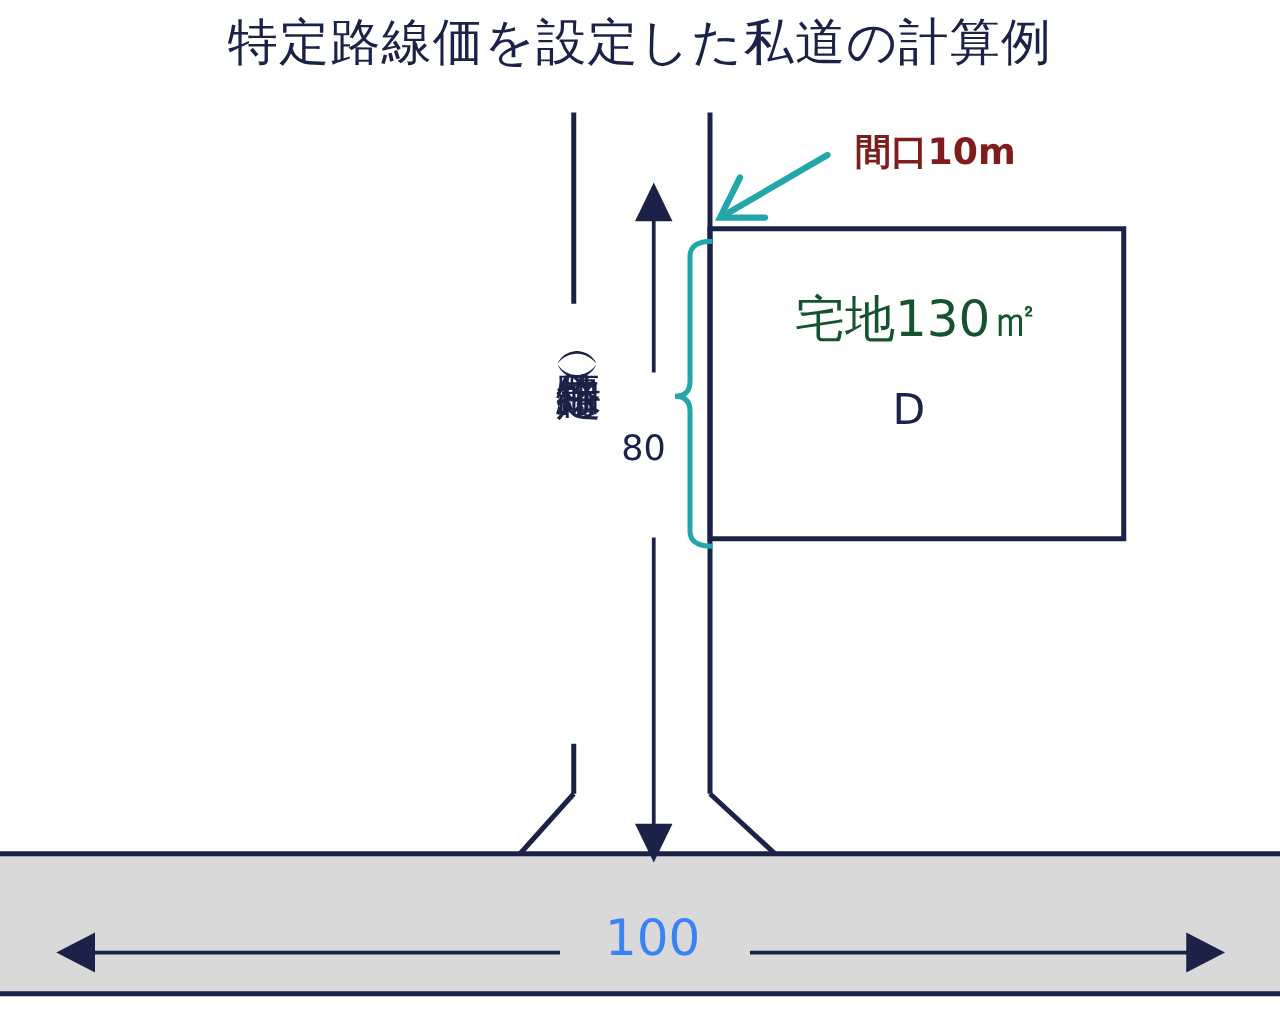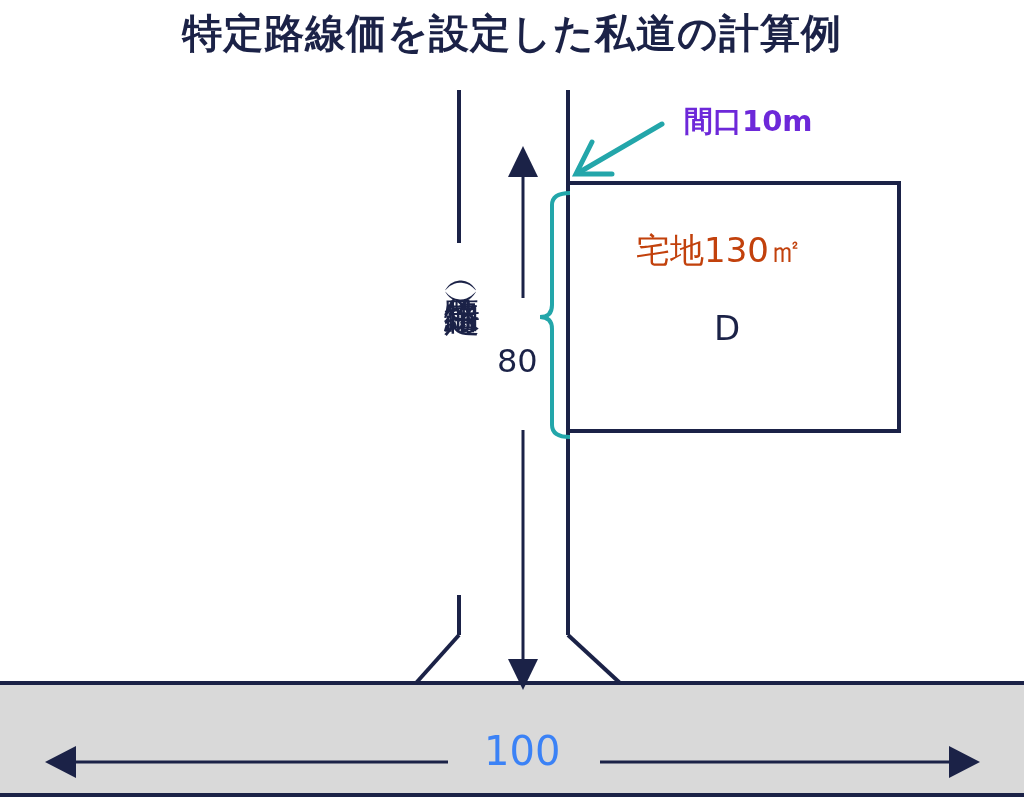--- a/index.html
+++ b/index.html
@@ -1,24 +1,24 @@
 <!DOCTYPE html>
 <html><head>
 <meta charset="utf-8">
 <style>
   html, body { margin:0; padding:0; background:#ffffff; }
   body { width:1024px; height:808px; position:relative; overflow:hidden;
          font-family:"DejaVu Sans","Liberation Sans",sans-serif; color:#1b2247; }
   .title { position:absolute; left:0; top:6px; width:1024px; text-align:center;
-           font-size:40px; font-weight:bold; color:#1b2247; letter-spacing:1px; }
+           font-size:40px; font-weight:normal; color:#1b2247; letter-spacing:1px; }
   svg { position:absolute; left:0; top:0; }
-  .label-teal { position:absolute; left:684px; top:102px; font-size:29px; font-weight:bold; color:#6d28d9; }
-  .plot-area { position:absolute; left:636px; top:228px; font-size:34px; color:#c2410c; }
+  .label-teal { position:absolute; left:684px; top:102px; font-size:29px; font-weight:bold; color:#7f1d1d; }
+  .plot-area { position:absolute; left:636px; top:228px; font-size:40px; color:#14532d; }
   .plot-id { position:absolute; left:714px; top:308px; font-size:34px; color:#1b2247; }
-  .depth { position:absolute; left:497px; top:342px; font-size:32px; color:#1b2247; }
+  .depth { position:absolute; left:497px; top:342px; font-size:28px; color:#1b2247; }
   .vert { position:absolute; left:444px; top:270px; width:40px; font-size:36px; line-height:44px;
           text-align:center; color:#1b2247; writing-mode:vertical-rl; }
   .frontage-label { position:absolute; left:484px; top:728px; font-size:40px; color:#3b82f6; }
 </style>
 </head>
 <body>
 
 <div class="title">特定路線価を設定した私道の計算例</div>
 
 <svg width="1024" height="808">

